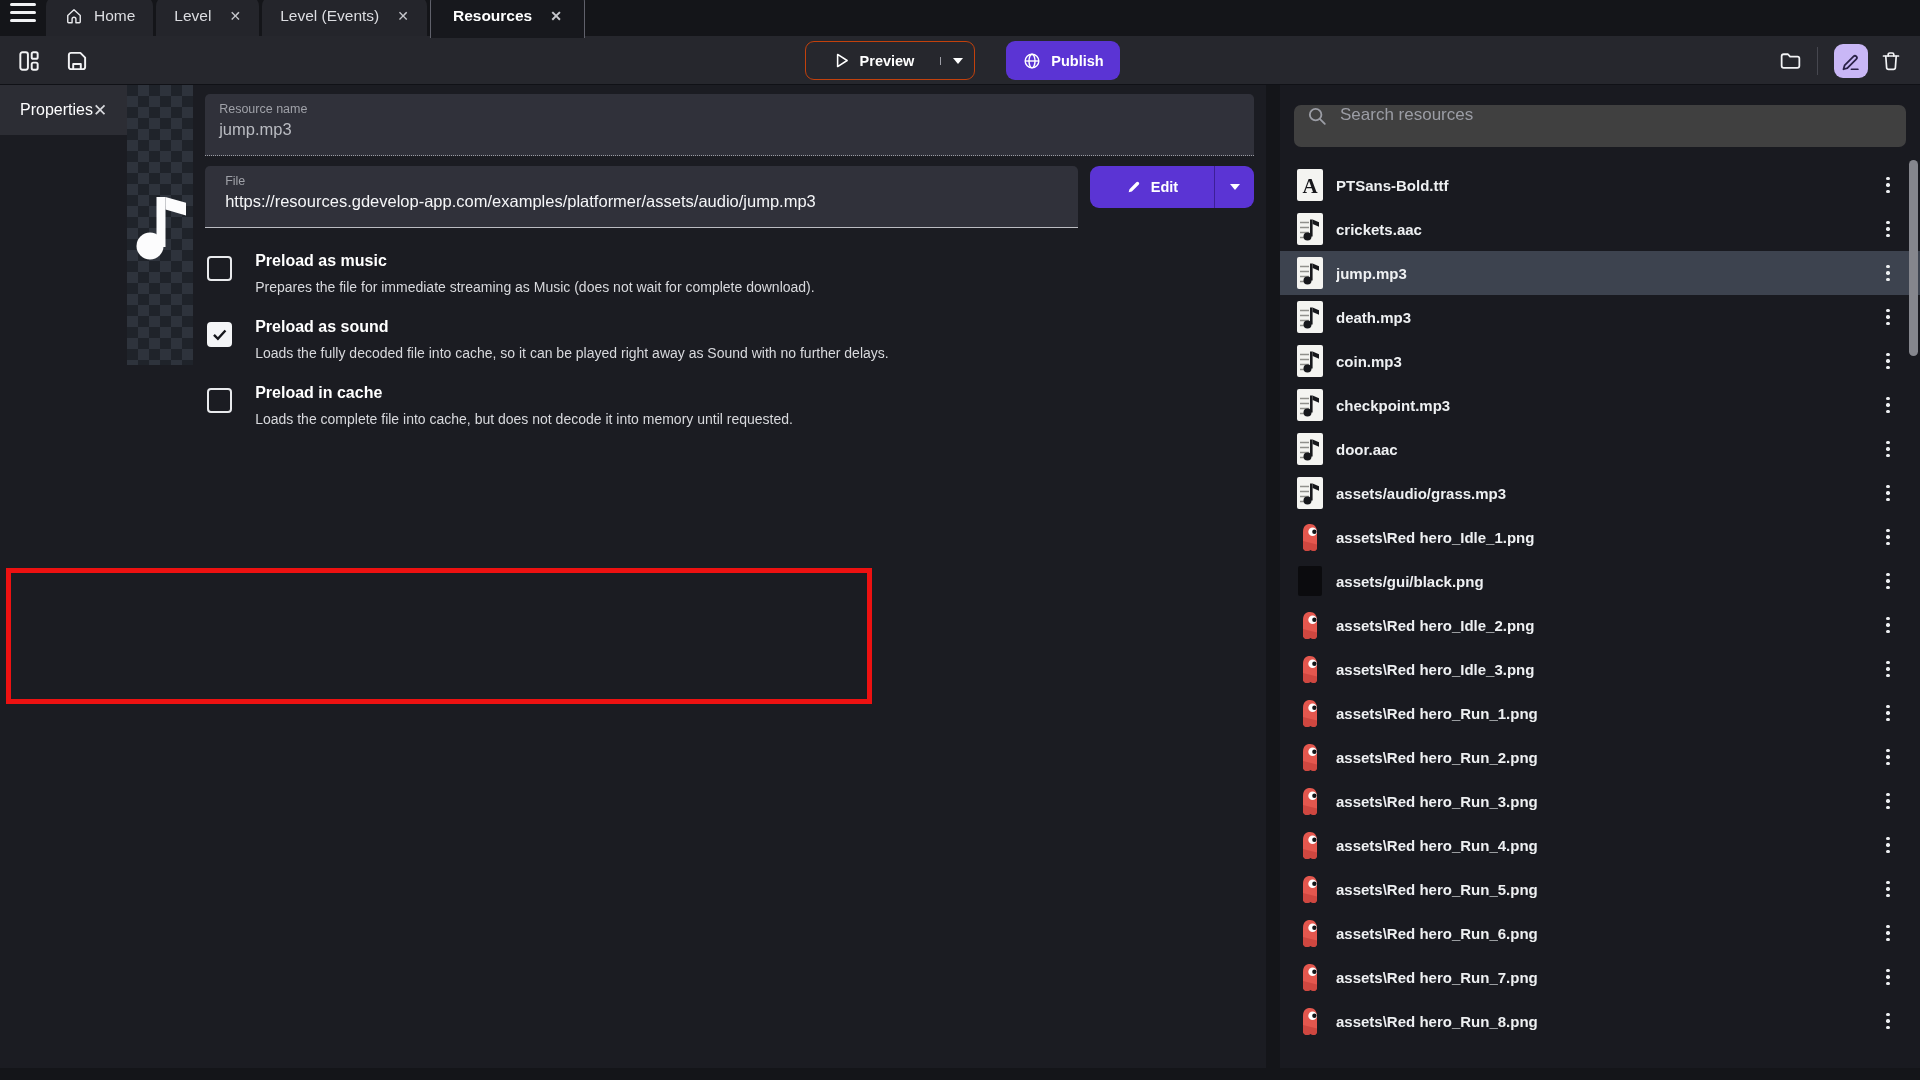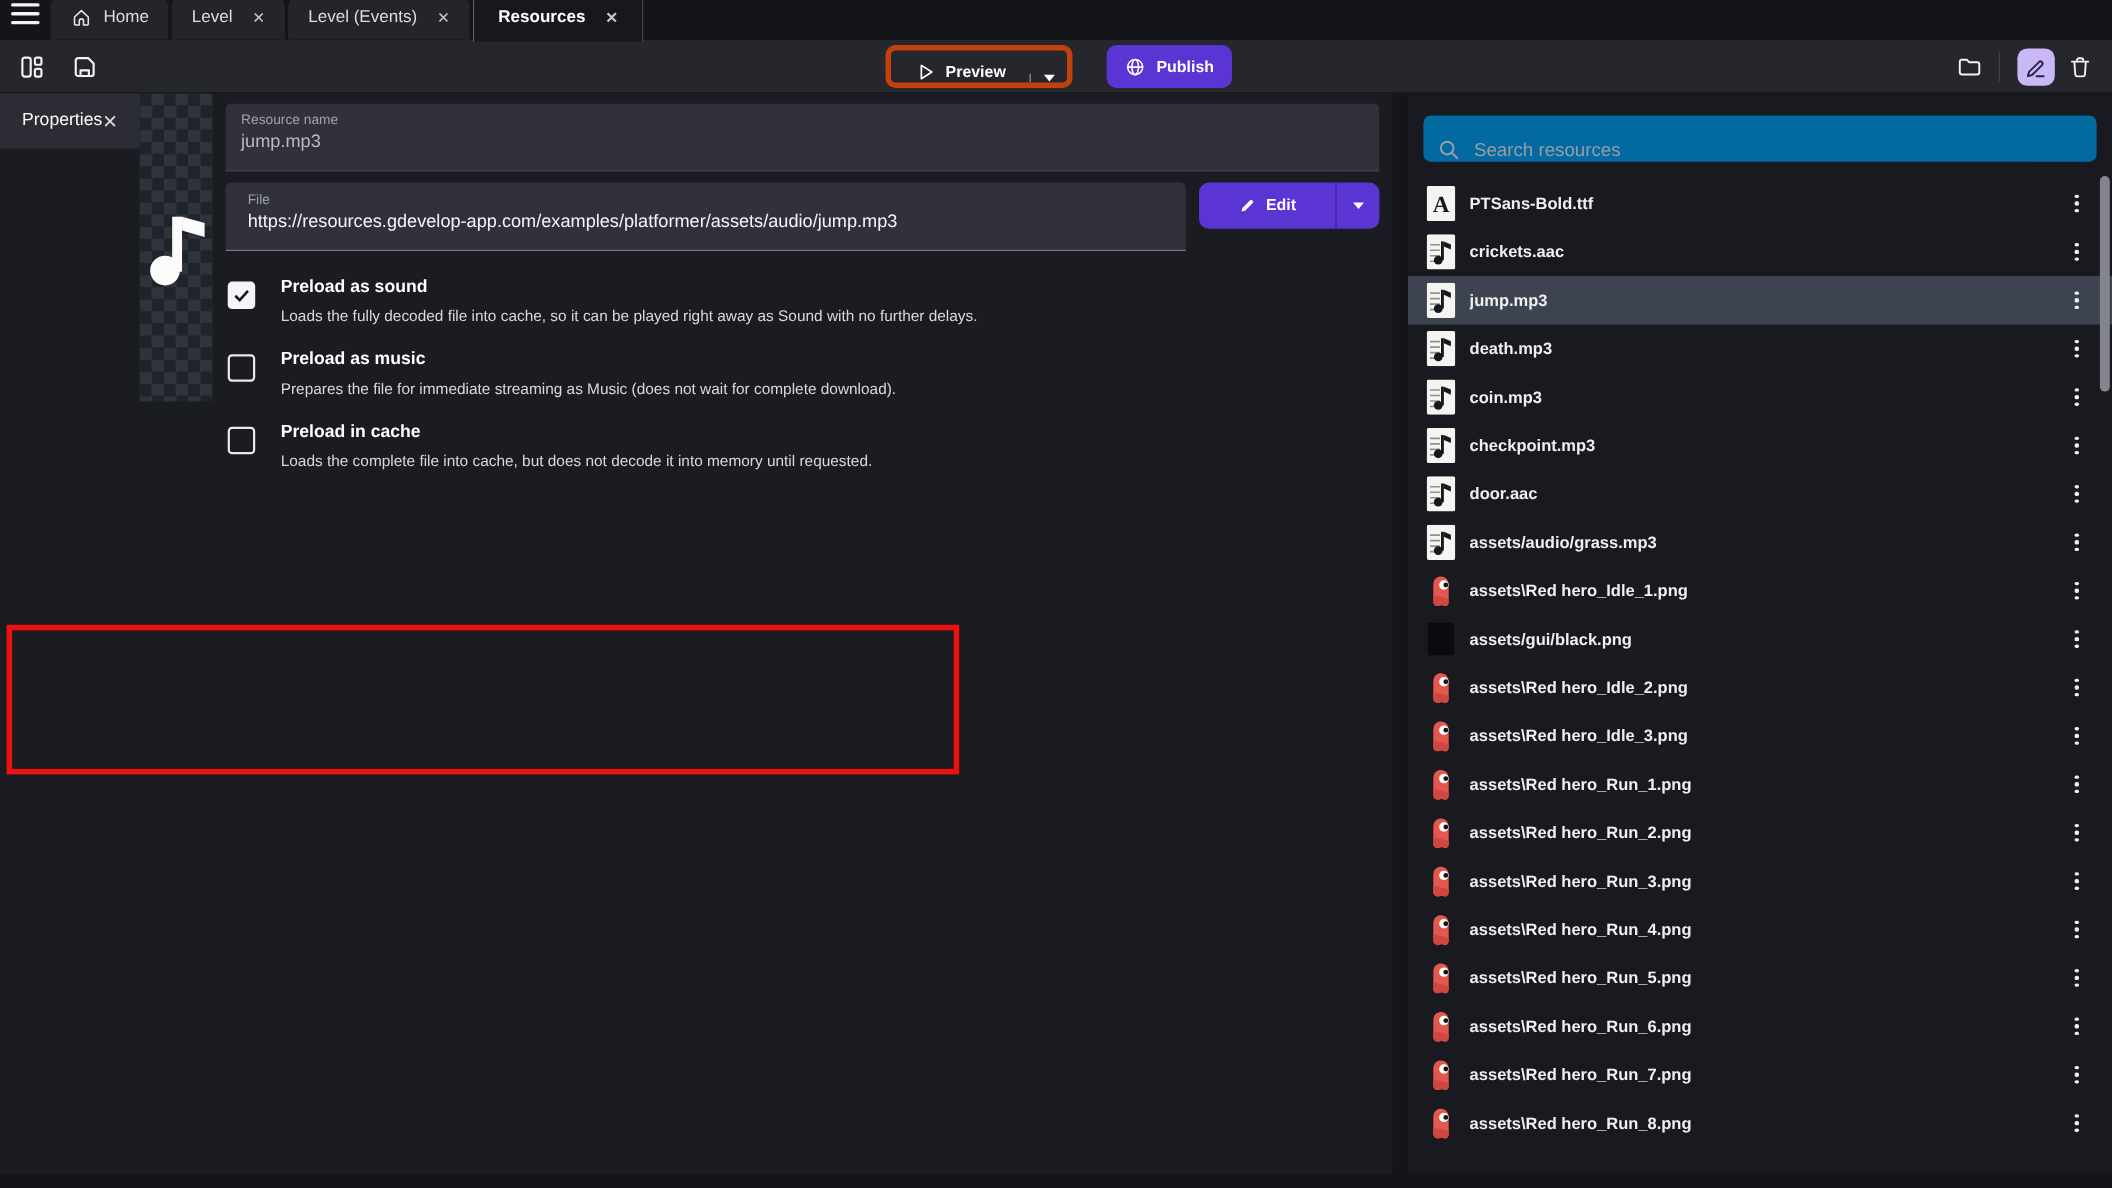--- a/index.html
+++ b/index.html
@@ -16,21 +16,21 @@
   .tab.active { height:46px; margin-bottom:-2px; background:#17181d; border:1px solid #60616b; border-bottom:none; color:#ffffff; font-weight:bold; padding:0 22px; }
   .tab .tab-close { font-size:14px; color:#c6c7cc; margin-left:8px; }
   .tab .home-ic { display:flex; }
 
   
   .toolbar { position:relative; height:49px; background:#26272d; border-bottom:1px solid #101116; }
   .icon-btn { background:none; border:none; cursor:pointer; display:flex; align-items:center; justify-content:center; }
   .tb-left { position:absolute; left:10px; top:0; height:49px; display:flex; align-items:center; gap:10px; }
   .tb-left .icon-btn { width:38px; height:38px; }
 
-  .preview-split { position:absolute; left:805px; top:5px; height:39px; width:170px; display:flex; align-items:flex-end; border:5px solid #c2410c; border-radius:9px; overflow:hidden; }
+  .preview-split { position:absolute; left:805px; top:5px; height:39px; width:170px; display:flex; align-items:center; border:1px solid #c2410c; border-radius:9px; overflow:hidden; }
   .preview-main { flex:1; display:flex; align-items:center; justify-content:center; gap:9px; background:none; border:none; color:#fff; font-weight:bold; font-size:14.5px; font-family:inherit; cursor:pointer; }
   .preview-caret { width:34px; display:flex; align-items:center; justify-content:center; background:none; border:none; border-left:1px solid #9d9ea6; cursor:pointer; }
 
   .publish-btn { position:absolute; left:1006px; top:5px; height:39px; width:114px; display:flex; align-items:center; justify-content:center; gap:9px; background:#5b34d4; border:none; border-radius:9px; color:#fff; font-weight:bold; font-size:14.5px; font-family:inherit; cursor:pointer; }
 
   .tb-right { position:absolute; right:12px; top:0; height:49px; display:flex; align-items:center; }
   .tb-right .icon-btn { width:34px; height:34px; }
   .tb-sep { width:1px; height:28px; background:#46474f; margin:0 10px; }
   .edit-active { width:38px; height:38px; background:#c9b7f6; border-radius:9px; margin:0 6px; }
 
@@ -65,21 +65,21 @@
   .cb-box.checked { background:#f4f5f7; border-color:#f4f5f7; }
   .cb-box svg { display:none; }
   .cb-box.checked svg { display:block; }
   .cb-title { font-size:16px; font-weight:bold; color:#ffffff; line-height:22px; }
   .cb-desc { font-size:14px; color:#d8d9dd; line-height:18px; margin-top:6px; }
 
   .red-annotation { position:absolute; left:6px; top:483px; width:866px; height:136px; border:5px solid #ed1111; pointer-events:none; z-index:6; }
 
   
   .sidebar { position:relative; width:640px; margin-left:14px; background:#191a20; overflow:hidden; }
-  .search-box { display:flex; align-items:flex-end; gap:12px; margin:20px 14px 16px 14px; height:42px; background:#0369a1; border-radius:7px; padding:0 12px; }
+  .search-box { display:flex; align-items:flex-start; gap:12px; margin:20px 14px 16px 14px; height:42px; background:#404040; border-radius:7px; padding:0 12px; }
   .search-box input { flex:1; background:none; border:none; outline:none; font-size:17px; color:#e8e9ec; font-family:inherit; }
   .search-box input::placeholder { color:#9b9da5; }
   .res-list { margin-top:14px; }
   .res-row { position:relative; height:44px; display:flex; align-items:center; padding:0 46px 0 16px; cursor:pointer; }
   .res-row.selected { background:#3d434f; }
   .res-thumb { width:28px; height:34px; display:flex; align-items:center; justify-content:center; flex:none; }
   .res-name { margin-left:12px; font-size:15px; font-weight:bold; color:#eef0f2; white-space:nowrap; overflow:hidden; }
   .kebab { position:absolute; right:22px; top:50%; transform:translateY(-50%); width:20px; height:28px; display:flex; flex-direction:column; align-items:center; justify-content:center; gap:3px; background:none; border:none; cursor:pointer; }
   .kebab i { width:3.4px; height:3.4px; border-radius:50%; background:#eef0f2; }
   .scroll-thumb { position:absolute; right:2px; top:75px; width:9px; height:196px; border-radius:5px; background:#85868d; }
@@ -223,34 +223,34 @@
             <button class="edit-caret">
               <svg width="12" height="8" viewBox="0 0 12 8">
                   <path d="M1 1 L6 7 L11 1 Z" fill="#fff"></path>
                 </svg>
             </button>
           </div>
         </div>
 
         <div class="checkboxes" id="checkboxes">
             <div class="cb-row">
+    <span class="cb-box">
+      
+    </span>
+    <div class="cb-title">Preload as music</div>
+    <div class="cb-desc">Prepares the file for immediate streaming as Music (does not wait for complete download).</div>
+  </div>
+            <div class="cb-row">
     <span class="cb-box checked">
       <svg width="19" height="19" viewBox="0 0 24 24">
                   <path d="M5 12.5 l5 5 L19.5 7" stroke="#16171c" stroke-width="3" fill="none"></path>
                 </svg>
     </span>
     <div class="cb-title">Preload as sound</div>
     <div class="cb-desc">Loads the fully decoded file into cache, so it can be played right away as Sound with no further delays.</div>
-  </div>
-            <div class="cb-row">
-    <span class="cb-box">
-      
-    </span>
-    <div class="cb-title">Preload as music</div>
-    <div class="cb-desc">Prepares the file for immediate streaming as Music (does not wait for complete download).</div>
   </div>
             <div class="cb-row">
     <span class="cb-box">
       
     </span>
     <div class="cb-title">Preload in cache</div>
     <div class="cb-desc">Loads the complete file into cache, but does not decode it into memory until requested.</div>
   </div>
           </div>
       </div>

